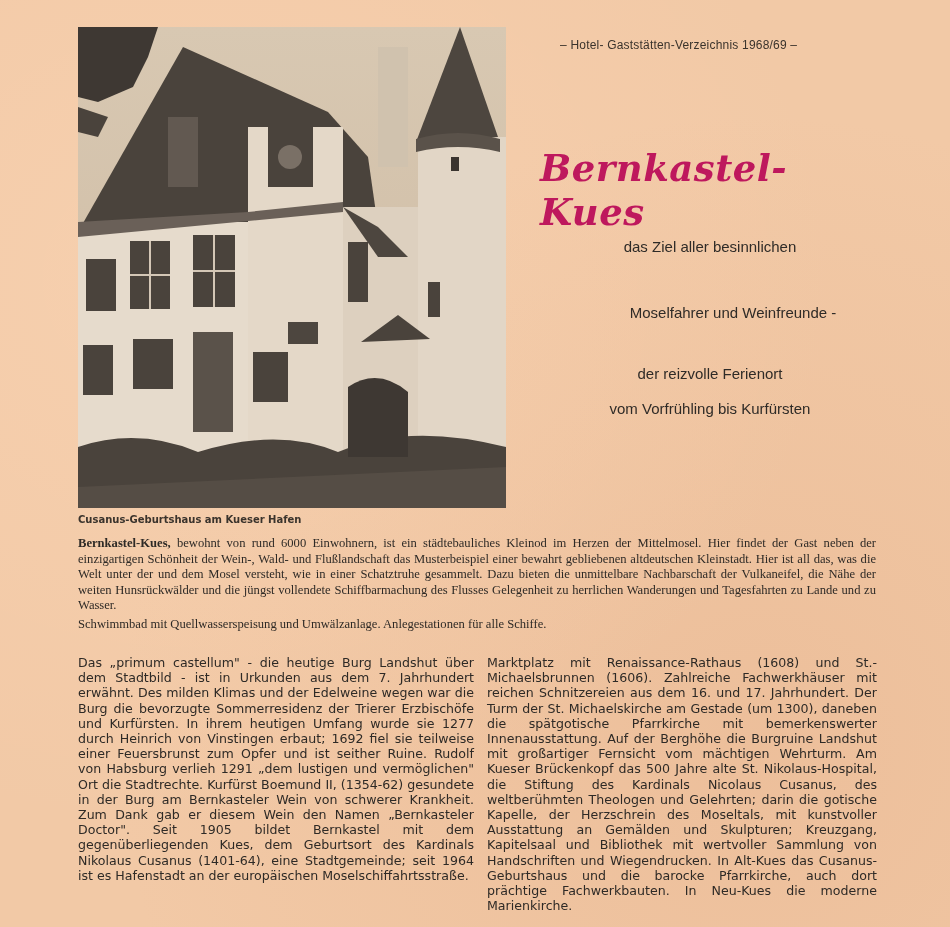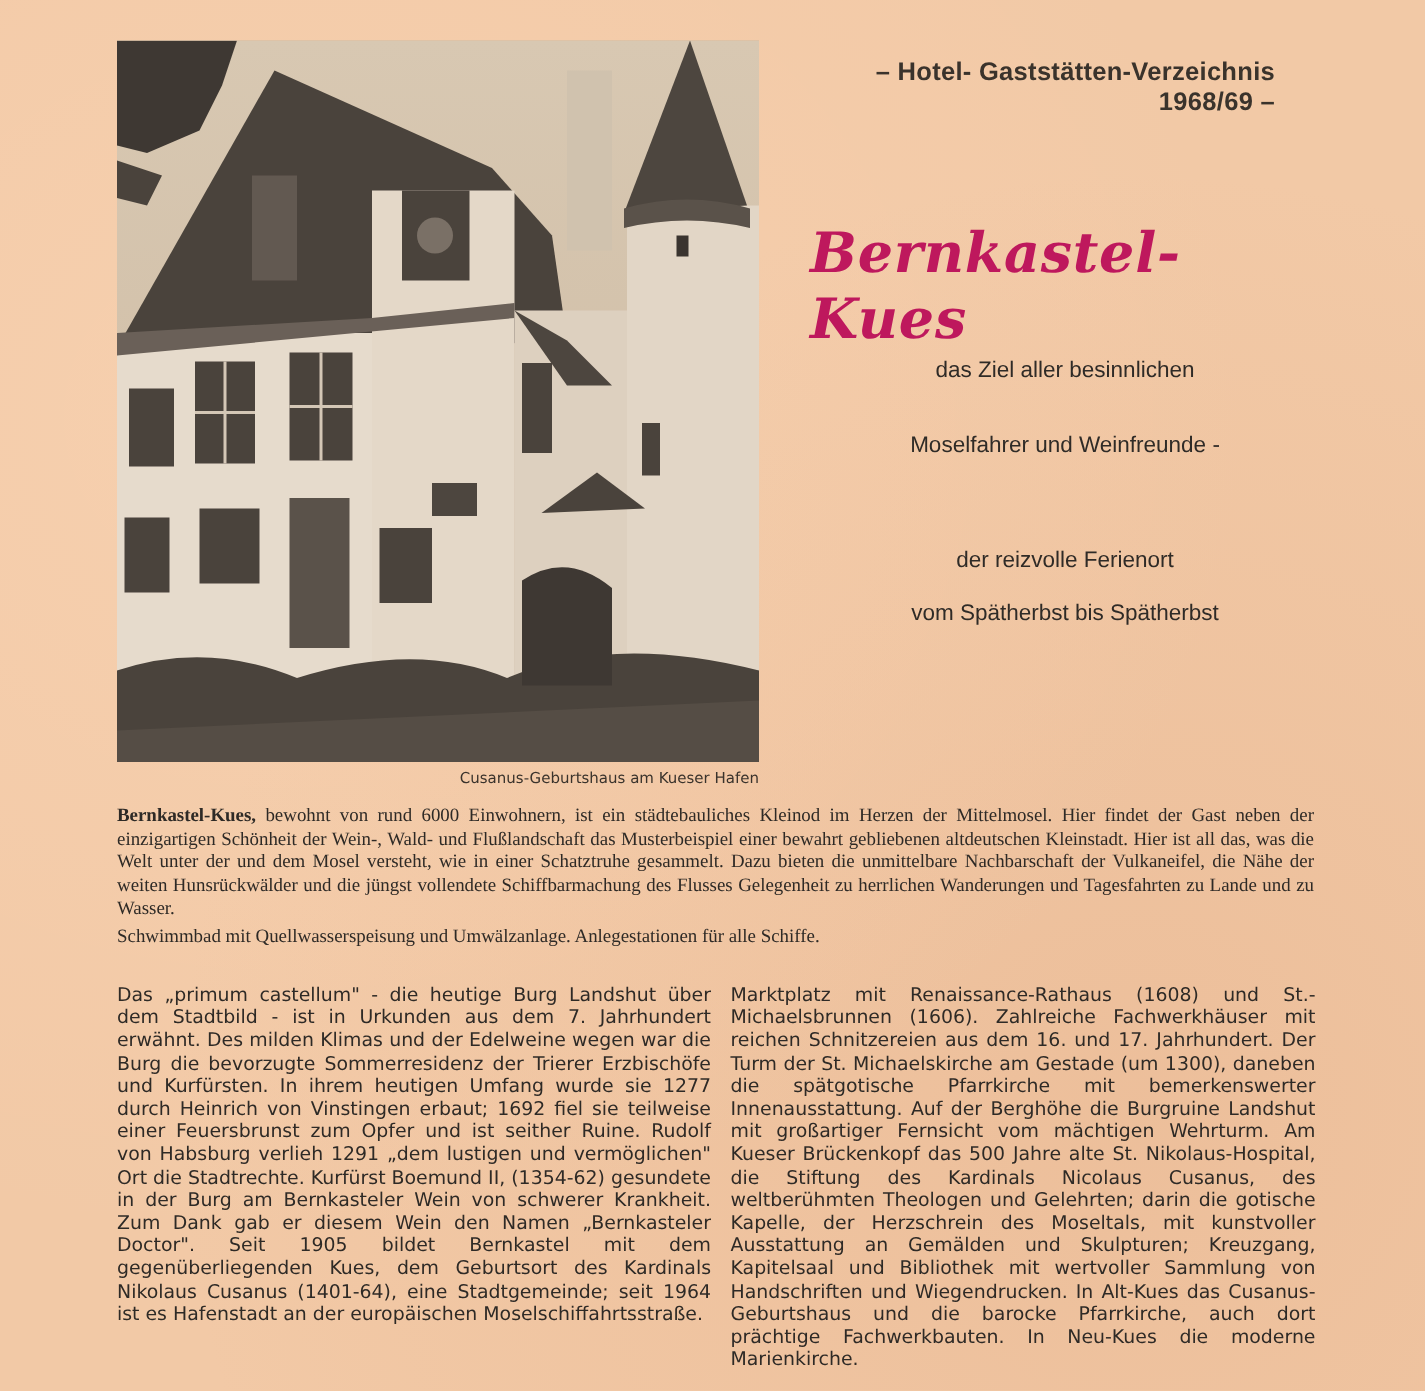--- a/index.html
+++ b/index.html
@@ -13,26 +13,26 @@
     color: #2e2a26;
     font-family: "DejaVu Sans", sans-serif;
   }
   .photo {
     position: absolute; left: 78px; top: 27px; width: 428px; height: 481px;
     background: #c9b7a0; overflow: hidden;
   }
   .photo svg { display: block; }
   .caption {
     position: absolute; left: 78px; top: 514px; width: 428px;
-    text-align: right; font-size: 10px; font-weight: normal; color: #3a332c;
+    text-align: left; font-size: 10px; font-weight: bold; color: #3a332c;
     font-family: "DejaVu Sans", sans-serif;
   }
   .header-line {
     position: absolute; left: 560px; top: 38px; width: 290px;
-    text-align: right; font-size: 17px; font-weight: bold; color: #3a332c;
+    text-align: left; font-size: 12px; font-weight: normal; color: #3a332c;
     font-family: "Liberation Sans Narrow", "Liberation Sans", sans-serif;
     letter-spacing: 0.2px;
   }
   .title {
     position: absolute; left: 540px; top: 146px; width: 340px;
     font-family: "DejaVu Serif", serif; font-style: italic; font-weight: bold;
     font-size: 37px; color: #be185d; letter-spacing: 0.5px;
   }
   .tagline {
     position: absolute; left: 530px; width: 360px;
@@ -122,23 +122,23 @@
     <path d="M270 360 Q300 340 330 365 L330 430 L270 430 Z" fill="#3e3833"></path>
     <path d="M0 460 L428 440 L428 481 L0 481 Z" fill="#554d45"></path>
   </svg>
 </div>
 
 <div class="caption">Cusanus-Geburtshaus am Kueser Hafen</div>
 
 <div class="title">Bernkastel-Kues</div>
 
 <div class="tagline" style="top:238px;">das Ziel aller besinnlichen</div>
-<div class="tagline" style="top:288px;">Moselfahrer und Weinfreunde -</div>
+<div class="tagline" style="top:304px;margin-left:23px;">Moselfahrer und Weinfreunde -</div>
 <div class="tagline" style="top:346px;margin-top:19px;">der reizvolle Ferienort</div>
-<div class="tagline" style="top:400px;">vom Spätherbst bis Spätherbst</div>
+<div class="tagline" style="top:400px;">vom Vorfrühling bis Kurfürsten</div>
 
 <div class="intro">
   <p><span class="lead">Bernkastel-Kues,</span><span> bewohnt von rund 6000 Einwohnern, ist ein städtebauliches Kleinod im Herzen der Mittelmosel. Hier findet der Gast neben der einzigartigen Schönheit der Wein-, Wald- und Flußlandschaft das Musterbeispiel einer bewahrt gebliebenen altdeutschen Kleinstadt. Hier ist all das, was die Welt unter der und dem Mosel versteht, wie in einer Schatztruhe gesammelt. Dazu bieten die unmittelbare Nachbarschaft der Vulkaneifel, die Nähe der weiten Hunsrückwälder und die jüngst vollendete Schiffbarmachung des Flusses Gelegenheit zu herrlichen Wanderungen und Tagesfahrten zu Lande und zu Wasser.</span></p>
   <p class="extra">Schwimmbad mit Quellwasserspeisung und Umwälzanlage. Anlegestationen für alle Schiffe.</p>
 </div>
 
 <div class="col col-left">
   <p>Das „primum castellum" - die heutige Burg Landshut über dem Stadtbild - ist in Urkunden aus dem 7. Jahrhundert erwähnt. Des milden Klimas und der Edelweine wegen war die Burg die bevorzugte Sommerresidenz der Trierer Erzbischöfe und Kurfürsten. In ihrem heutigen Umfang wurde sie 1277 durch Heinrich von Vinstingen erbaut; 1692 fiel sie teilweise einer Feuersbrunst zum Opfer und ist seither Ruine. Rudolf von Habsburg verlieh 1291 „dem lustigen und vermöglichen" Ort die Stadtrechte. Kurfürst Boemund II, (1354-62) gesundete in der Burg am Bernkasteler Wein von schwerer Krankheit. Zum Dank gab er diesem Wein den Namen „Bernkasteler Doctor". Seit 1905 bildet Bernkastel mit dem gegenüberliegenden Kues, dem Geburtsort des Kardinals Nikolaus Cusanus (1401-64), eine Stadtgemeinde; seit 1964 ist es Hafenstadt an der europäischen Moselschiffahrtsstraße.</p>
 </div>
 

